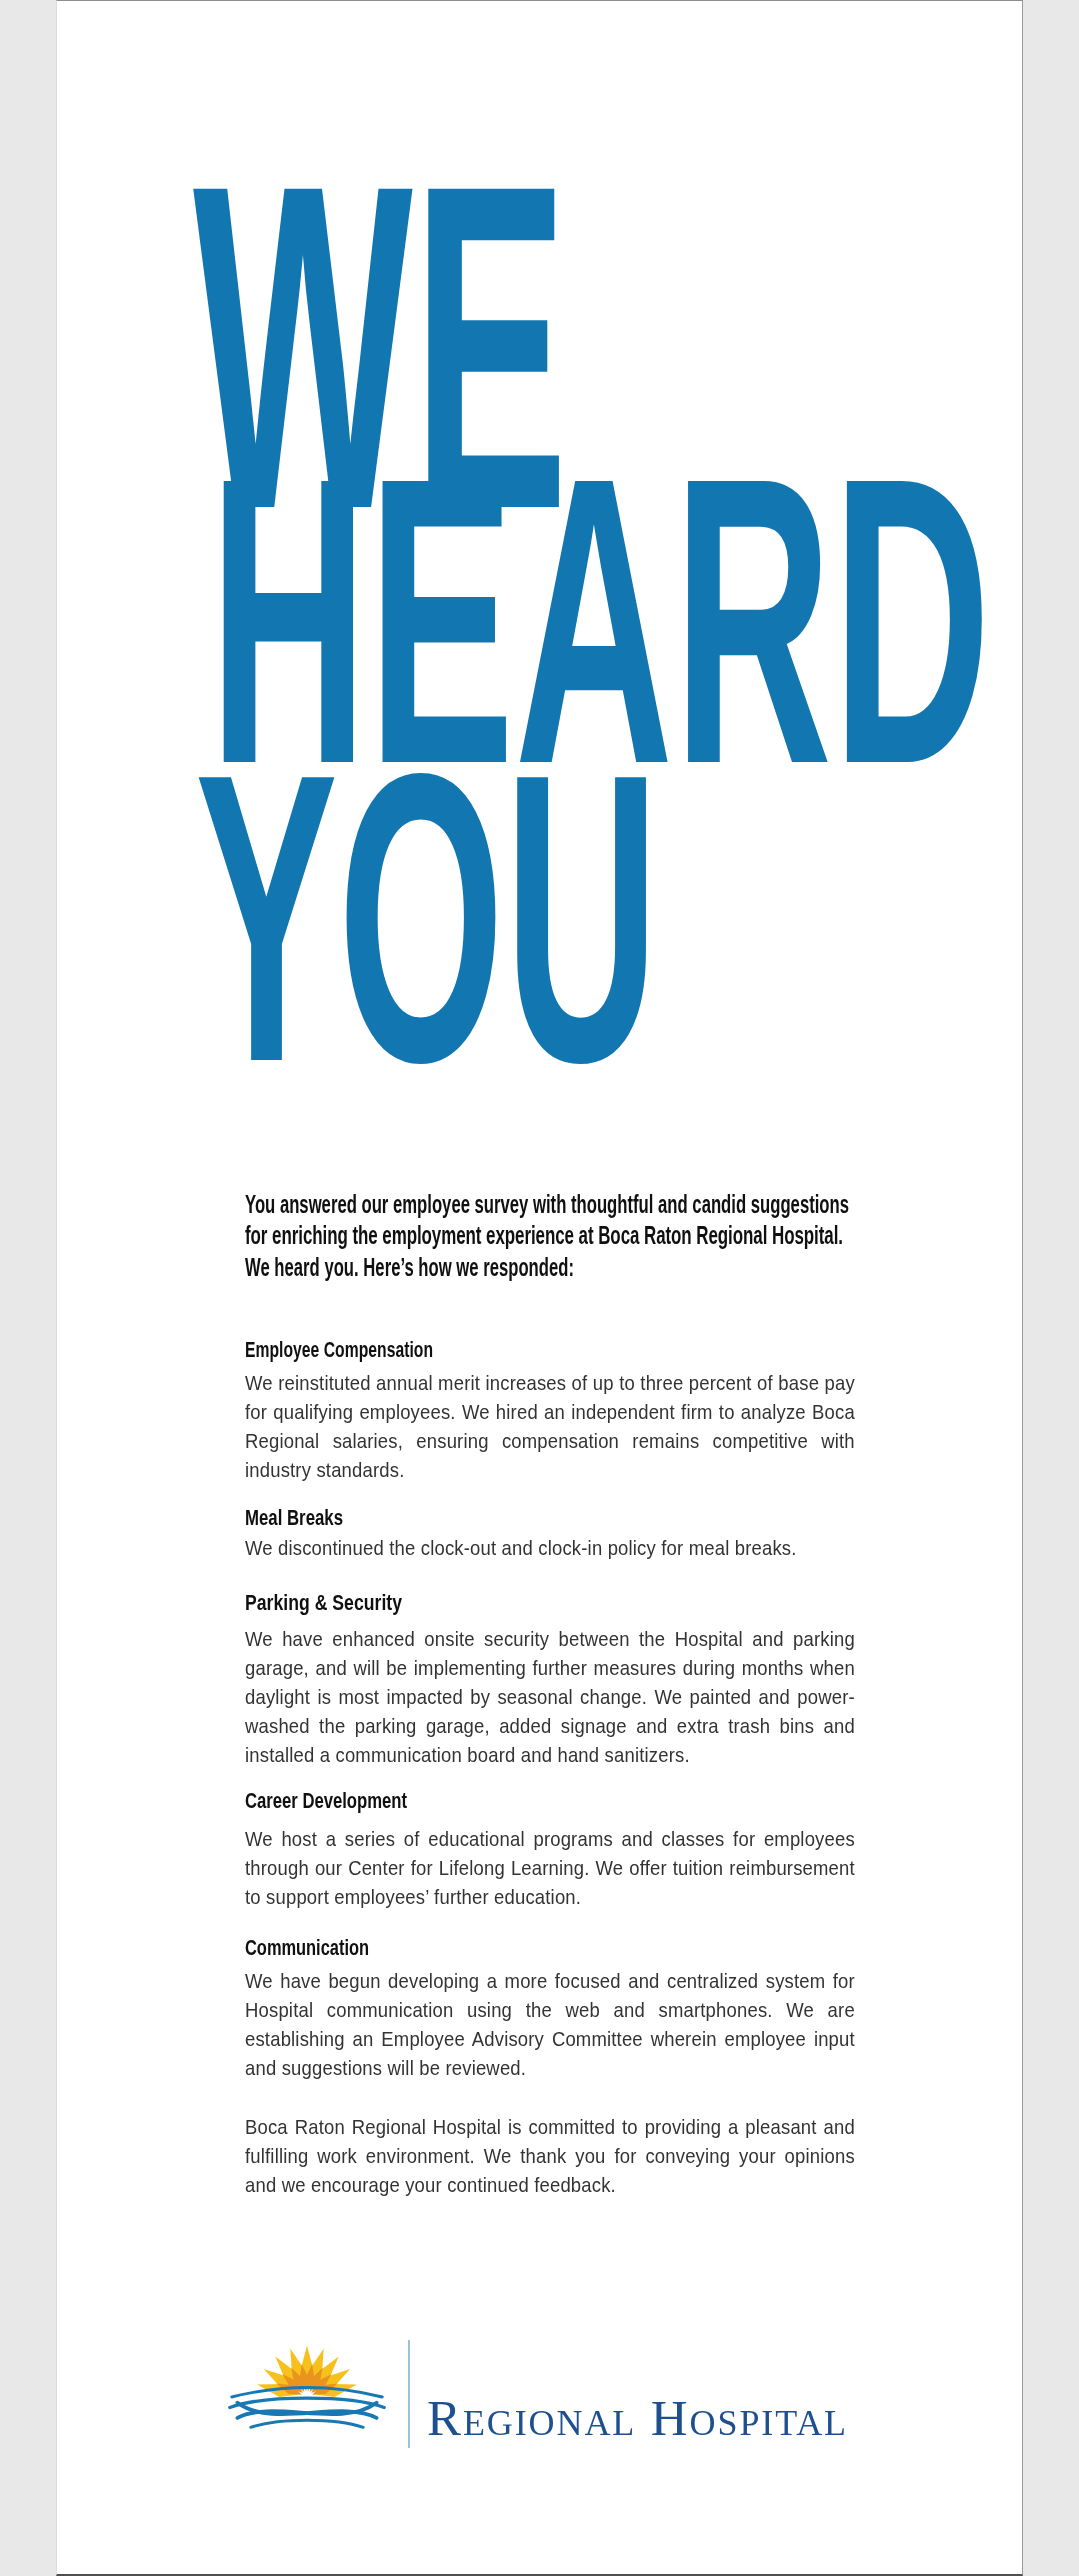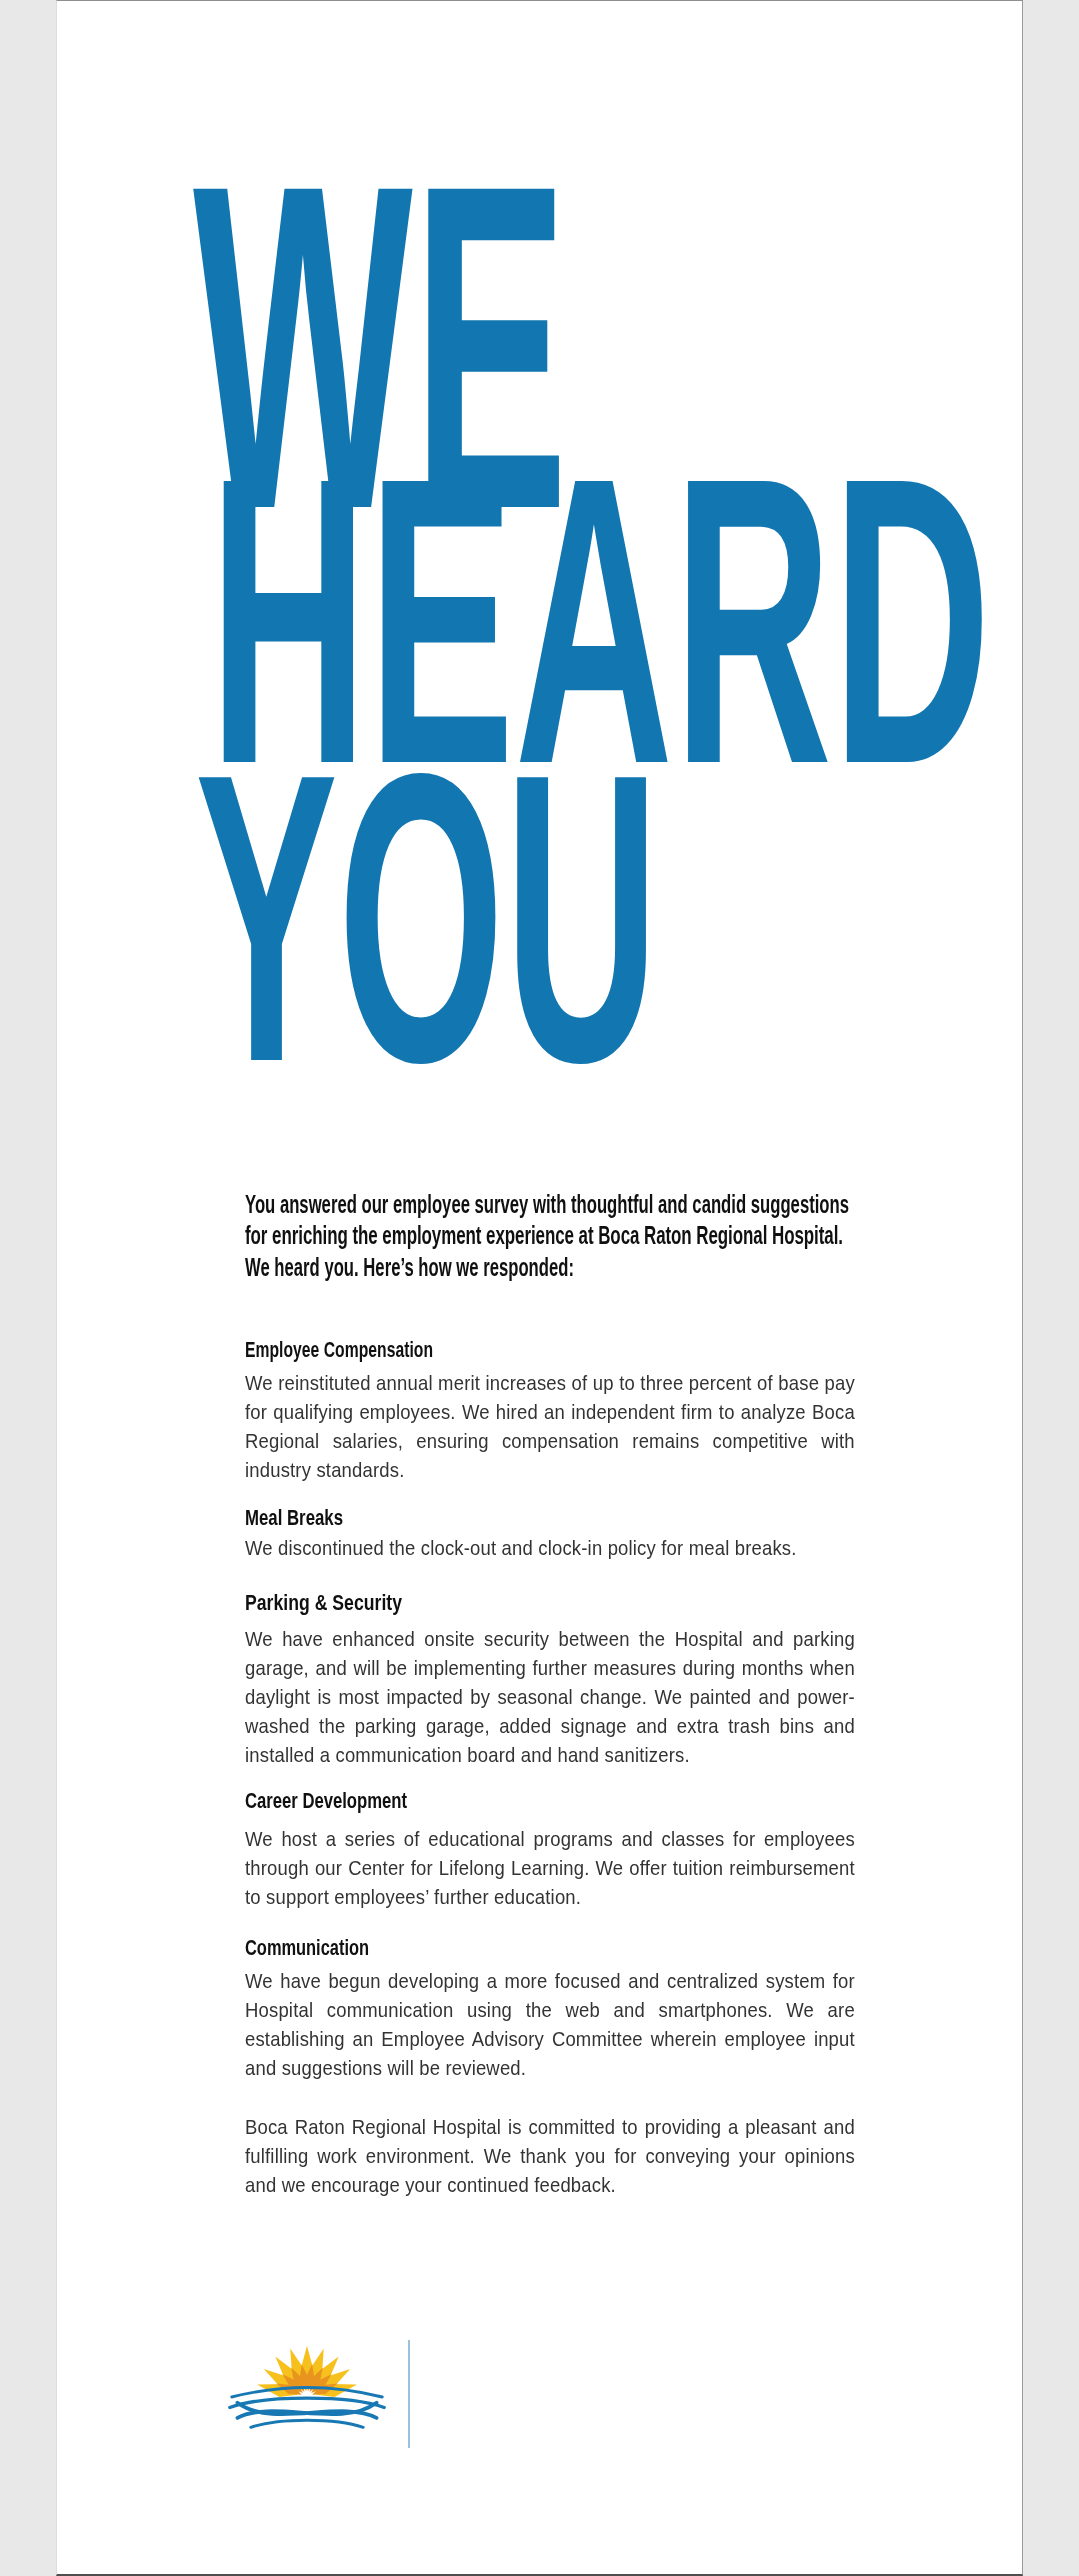--- a/index.html
+++ b/index.html
@@ -112,15 +112,16 @@
     </g>
     <g stroke="#1878b4" fill="none" stroke-linecap="round">
       <path d="M6 60 Q85 40 164 60" stroke-width="3"></path>
       <path d="M4 71 C40 58 130 58 166 71" stroke-width="3.5"></path>
       <path d="M12 82 C50 62 120 94 158 66" stroke-width="4"></path>
       <path d="M158 82 C120 62 50 94 12 66" stroke-width="4"></path>
       <path d="M26 92 C55 82 115 82 144 92" stroke-width="3"></path>
     </g>
   </svg>
   <div id="logo-divider"></div>
+  <div class="logo-text" style="top:2392px">Regional Hospital</div>
 
 </div>
 
 
 </body></html>

